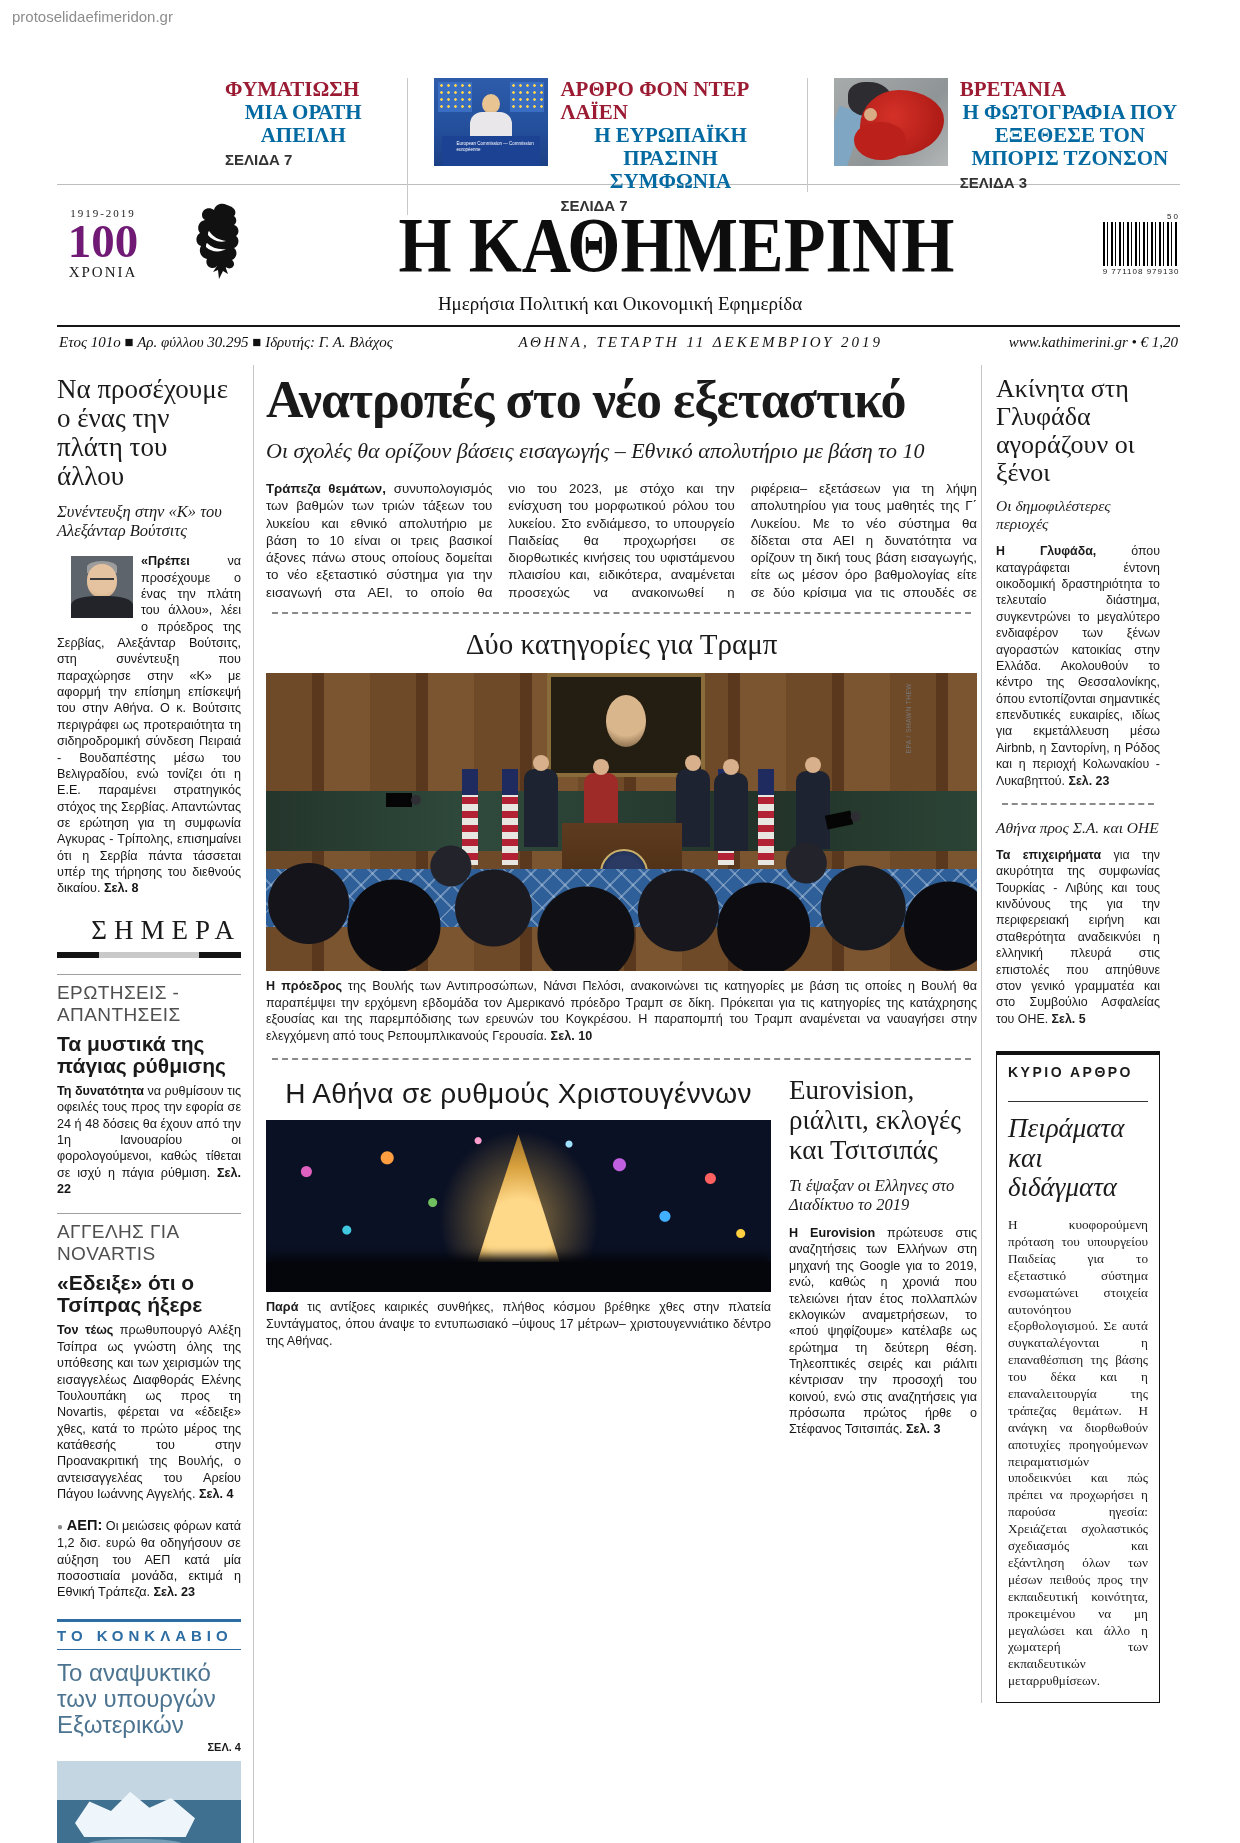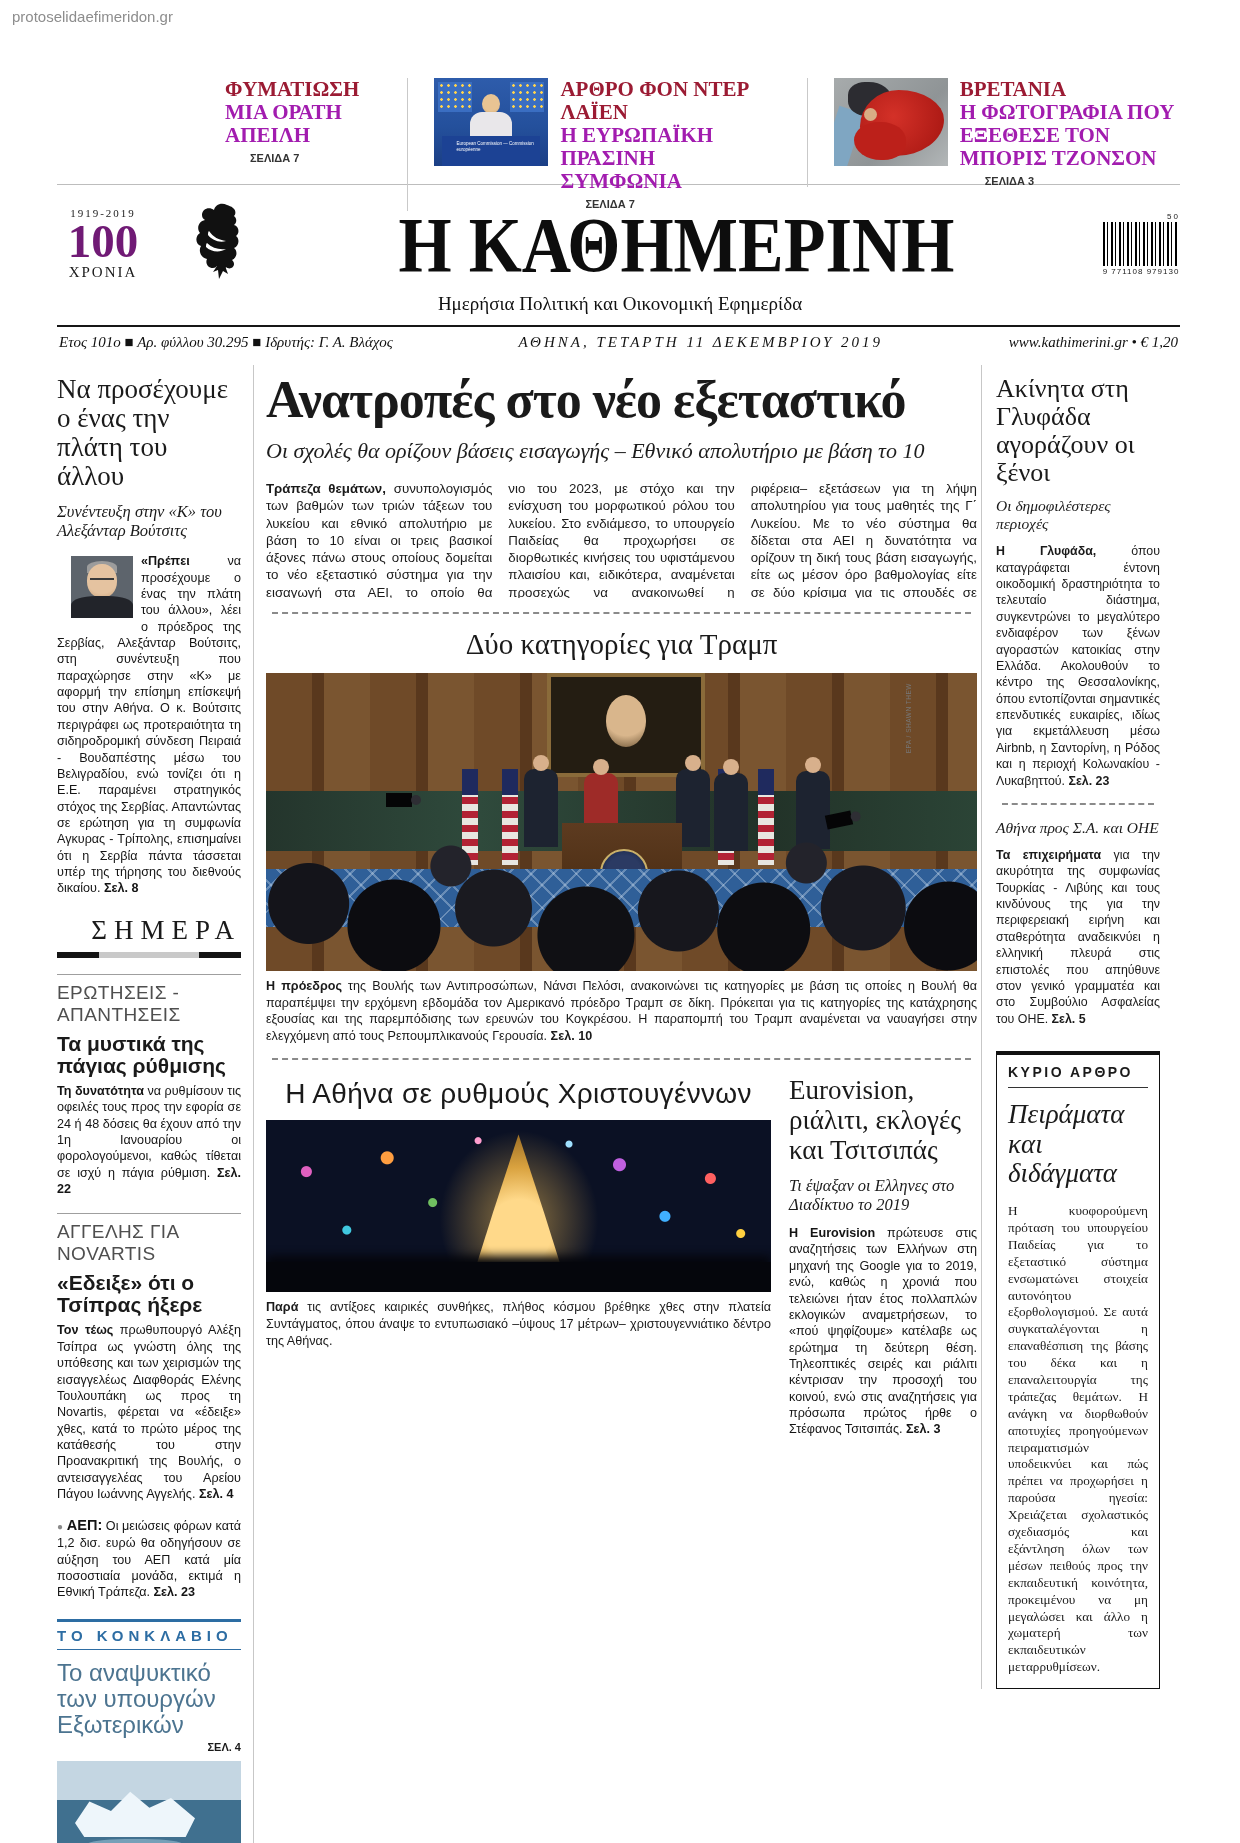--- a/index.html
+++ b/index.html
@@ -9,22 +9,22 @@
   b{font-weight:bold;}
   .pg{font-weight:bold;}
   
   .watermark{position:absolute;top:8px;left:12px;font-size:15px;color:#8d8d8d;}
   
   .teasers{display:flex;align-items:flex-start;gap:0;margin:78px 60px 0 225px;height:92px;}
   .teaser{display:flex;gap:12px;}
   .teaser + .teaser{border-left:1px solid #c9c9c9;margin-left:26px;padding-left:26px;}
   .t-txt{font-family:"Liberation Serif",serif;font-size:21px;line-height:1.1;font-weight:bold;}
   .t-kicker{color:#9b1b33;}
-  .t-title{color:#a21caf;max-width:330px;}
-  .t-page{font-family:"Liberation Sans",sans-serif;font-size:11px;font-weight:bold;color:#333;margin-top:5px;margin-left:25px;}
+  .t-title{color:#0369a1;max-width:330px;text-align:center;}
+  .t-page{font-family:"Liberation Sans",sans-serif;font-size:15px;font-weight:bold;color:#333;margin-top:5px;}
   .t-photo{position:relative;width:114px;height:88px;flex:none;overflow:hidden;}
   .vcred{position:absolute;left:-10px;top:10px;transform:rotate(-90deg) translateX(-100%);transform-origin:left top;
          font-size:6.5px;color:#777;letter-spacing:.5px;white-space:nowrap;}
   
   .vdl{background:linear-gradient(180deg,#2e5cab 0%,#24509c 55%,#1b3f85 100%);}
   .vdl .board{position:absolute;top:4px;width:34px;height:30px;background:#3a6ec2;
        background-image:radial-gradient(circle,#ffd34d 1px,transparent 1.6px);background-size:7px 7px;}
   .vdl .b1{left:4px;} .vdl .b2{right:4px;}
   .vdl .head{position:absolute;left:50%;top:16px;width:18px;height:20px;margin-left:-9px;border-radius:50%;
        background:radial-gradient(circle at 50% 35%,#e8c493 60%,#caa06a);}
@@ -153,21 +153,21 @@
   .xmas .crowd{position:absolute;left:0;right:0;bottom:0;height:30px;background:#05060c;
       border-radius:0;box-shadow:0 -6px 10px #05060c;}
   .eublock{flex:1;min-width:0;}
   .eu-head{font-family:"Liberation Serif",serif;font-size:27px;line-height:1.1;margin:2px 0 10px;font-weight:400;}
   .eu-deck{font-family:"Liberation Serif",serif;font-style:italic;font-size:16.5px;line-height:1.2;margin-bottom:10px;}
   
   .r-head{font-family:"Liberation Serif",serif;font-size:26px;line-height:1.08;margin:10px 0 10px;font-weight:500;}
   .r-deck{font-family:"Liberation Serif",serif;font-style:italic;font-size:15.5px;margin-bottom:10px;}
   .r-body{font-size:12.4px;line-height:1.32;text-align:justify;}
   .kyrio{border:1.5px solid #111;border-top:4px solid #111;padding:9px 11px 12px;margin-top:24px;}
-  .ky-label{font-weight:bold;font-size:14px;letter-spacing:2.5px;border-bottom:1px solid #333;padding-bottom:7px;}
+  .ky-label{font-weight:bold;font-size:14px;letter-spacing:2.5px;border-bottom:1px solid #333;padding-bottom:21px;}
   .ky-title{font-family:"Liberation Serif",serif;font-style:italic;font-size:27px;line-height:1.1;margin:12px 0 14px;}
   .ky-body{font-family:"Liberation Serif",serif;font-size:13.2px;line-height:1.28;text-align:justify;}
 </style>
 </head>
 <body>
 
 <div class="page">
 
   <div class="watermark">protoselidaefimeridon.gr</div>
 

